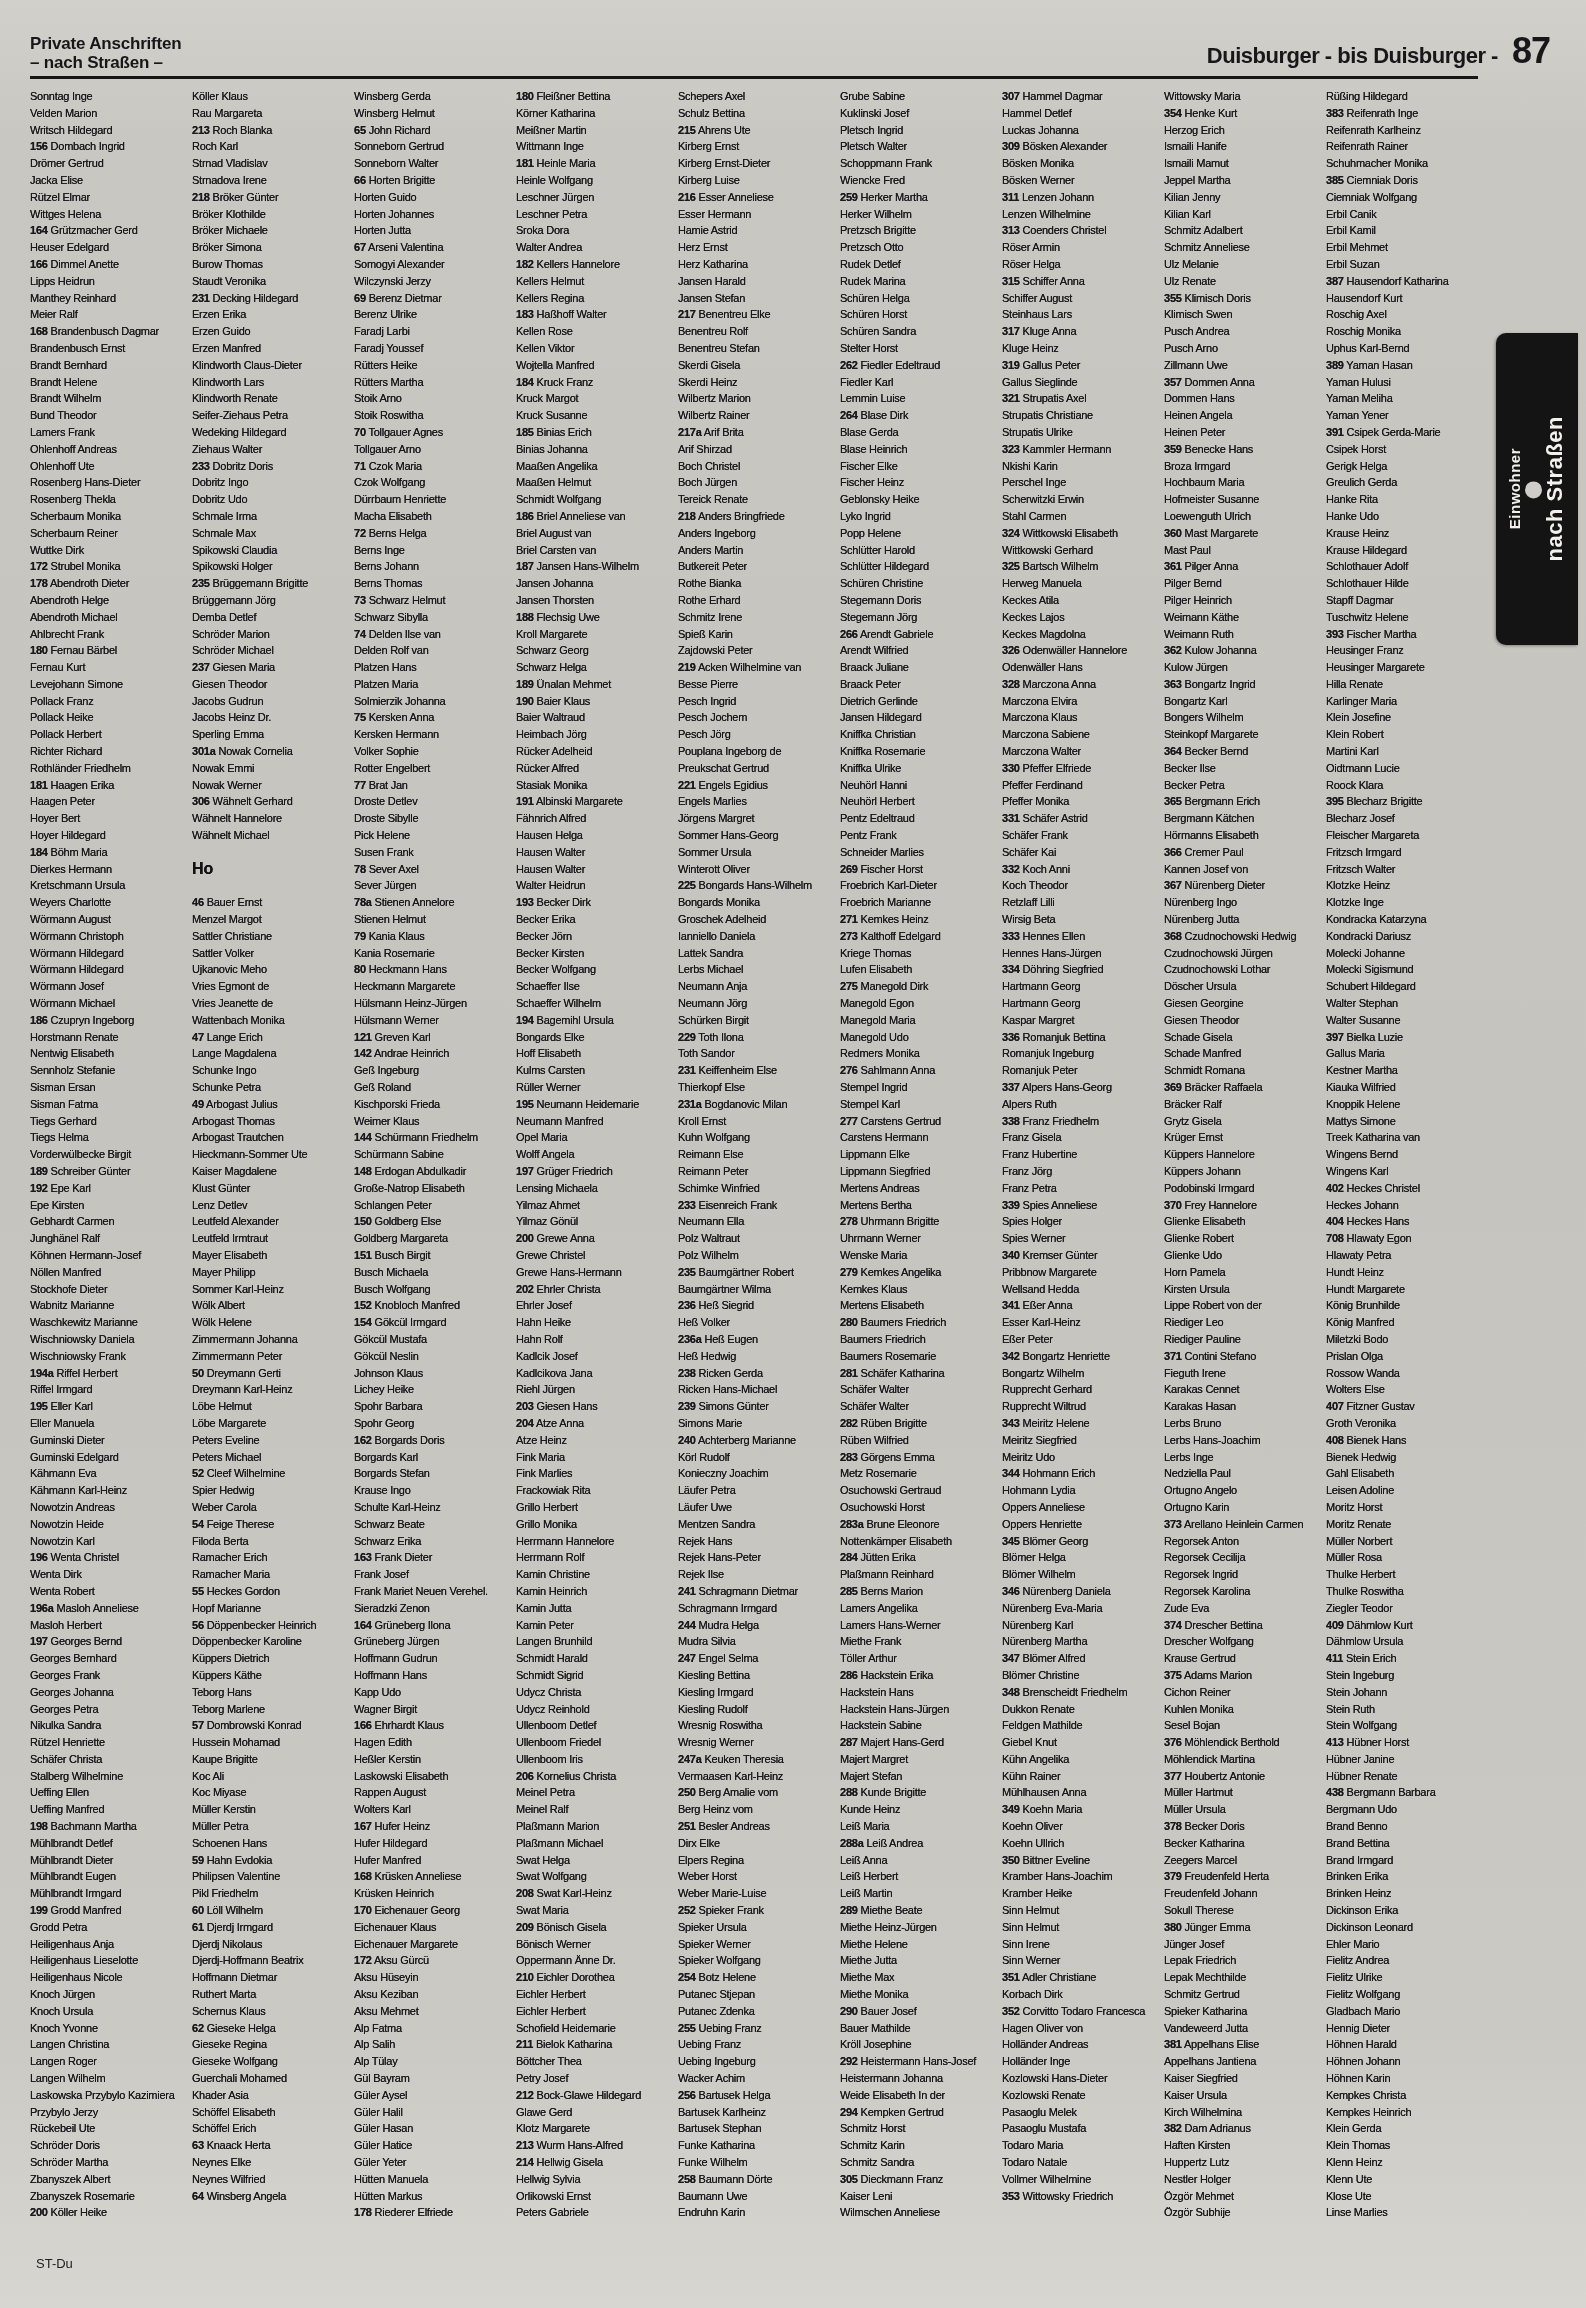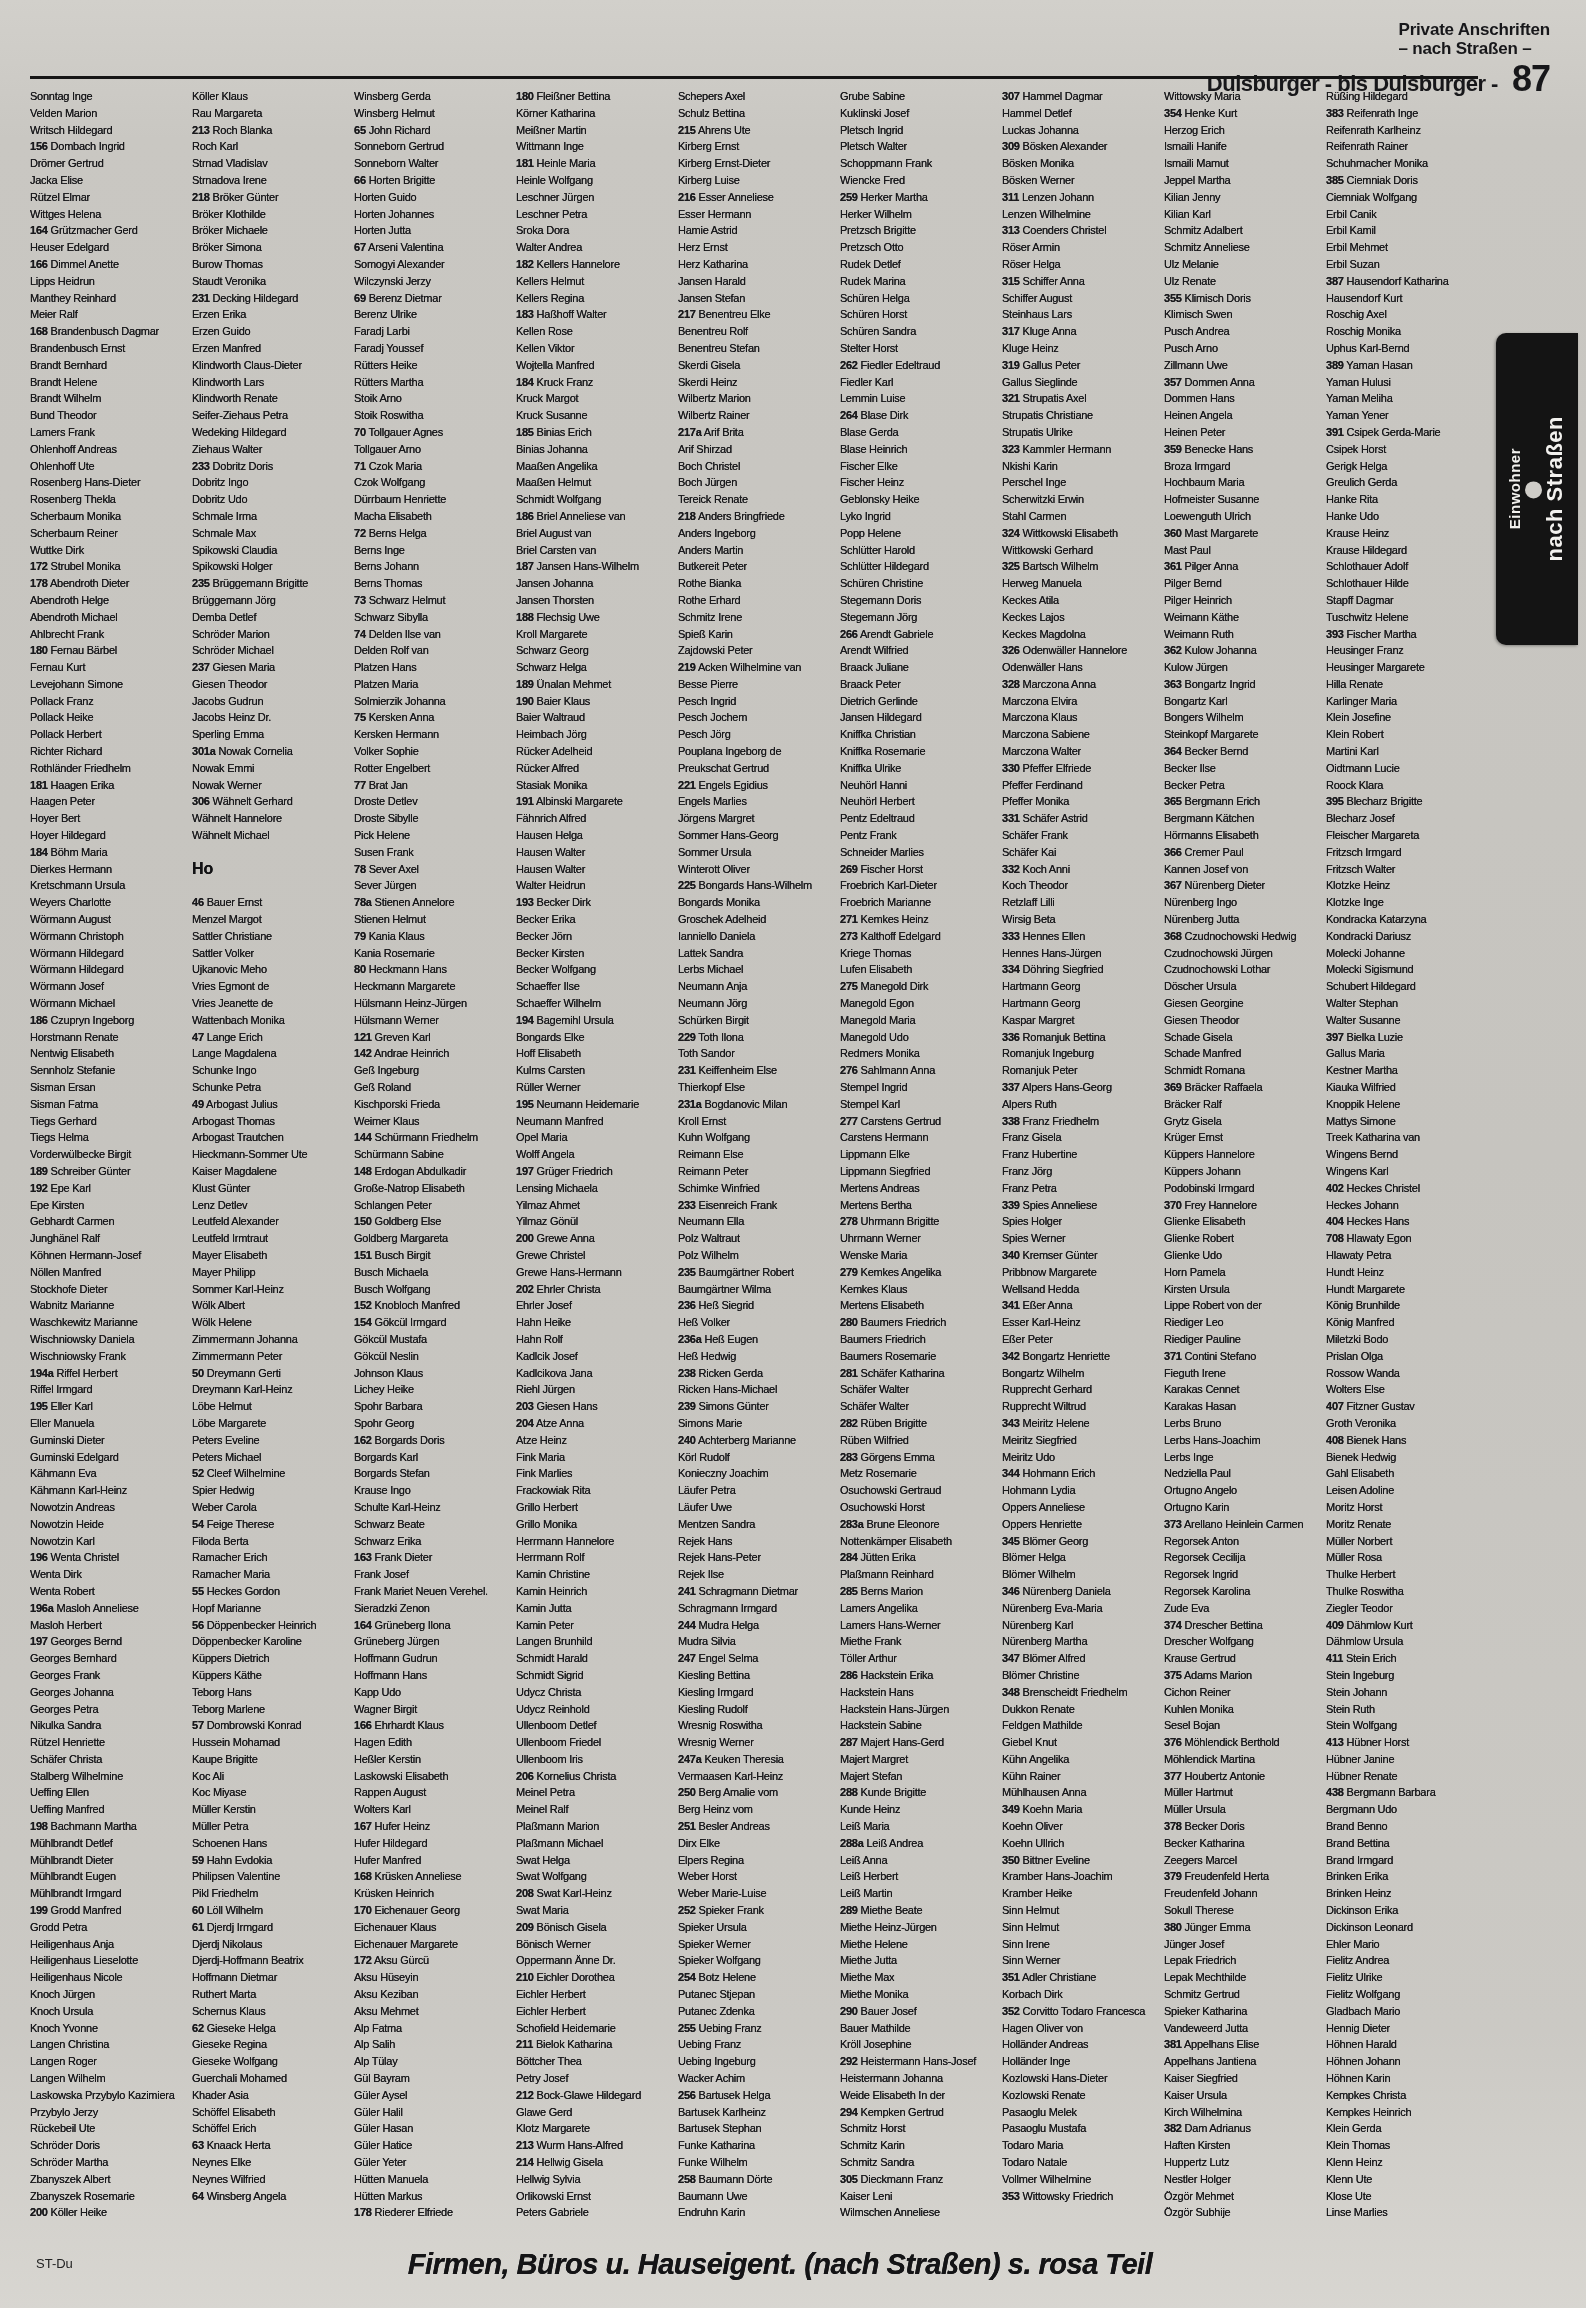--- a/index.html
+++ b/index.html
@@ -3,21 +3,21 @@
 <meta charset="utf-8">
 <style>
   html,body{margin:0;padding:0;}
   body{
     width:1586px;height:2308px;position:relative;overflow:hidden;
     background:linear-gradient(180deg,#d2d0cb 0%,#c9c7c2 6%,#c6c4bf 50%,#cbc9c4 88%,#d8d6d1 100%);
     font-family:"Liberation Sans",sans-serif;color:#17171a;
   }
   .page{position:absolute;inset:0;}
   
-  .hdr{position:absolute;top:20px;left:30px;right:36px;height:52px;display:flex;justify-content:space-between;align-items:flex-end;flex-direction:column;}
+  .hdr{position:absolute;top:20px;left:30px;right:36px;height:52px;display:flex;justify-content:space-between;align-items:flex-end;}
   .hdr-left{font-weight:700;font-size:17px;line-height:19px;letter-spacing:-0.2px;}
   .hdr-right{display:flex;align-items:baseline;gap:14px;}
   .hdr-range{font-weight:700;font-size:22px;letter-spacing:-0.5px;}
   .hdr-pagenum{font-weight:700;font-size:36px;letter-spacing:-1px;}
   .rule{position:absolute;top:76px;left:30px;width:1448px;height:3px;background:#161616;}
   
   .cols{position:absolute;top:88px;left:30px;width:1452px;height:2132px;display:flex;gap:7px;overflow:hidden;}
   .col{width:155px;flex:0 0 155px;overflow:hidden;}
   .entry{
     font-size:11px;line-height:16.8px;letter-spacing:-0.25px;
@@ -1237,16 +1237,15 @@
   <aside class="tab">
     <span class="vtext tab-small">Einwohner</span>
     <span class="vtext tab-large">
       <span class="dot"></span>
       <span>nach Straßen</span>
     </span>
   </aside>
 
   <footer class="ftr">
     <span class="ftr-code">ST-Du</span>
-    <div class="ftr-notice">Firmen, Büros u. Hauseigent. (nach Straßen) s. rosa Teil</div>
   </footer>
 
 </div>
 
 </body></html>

